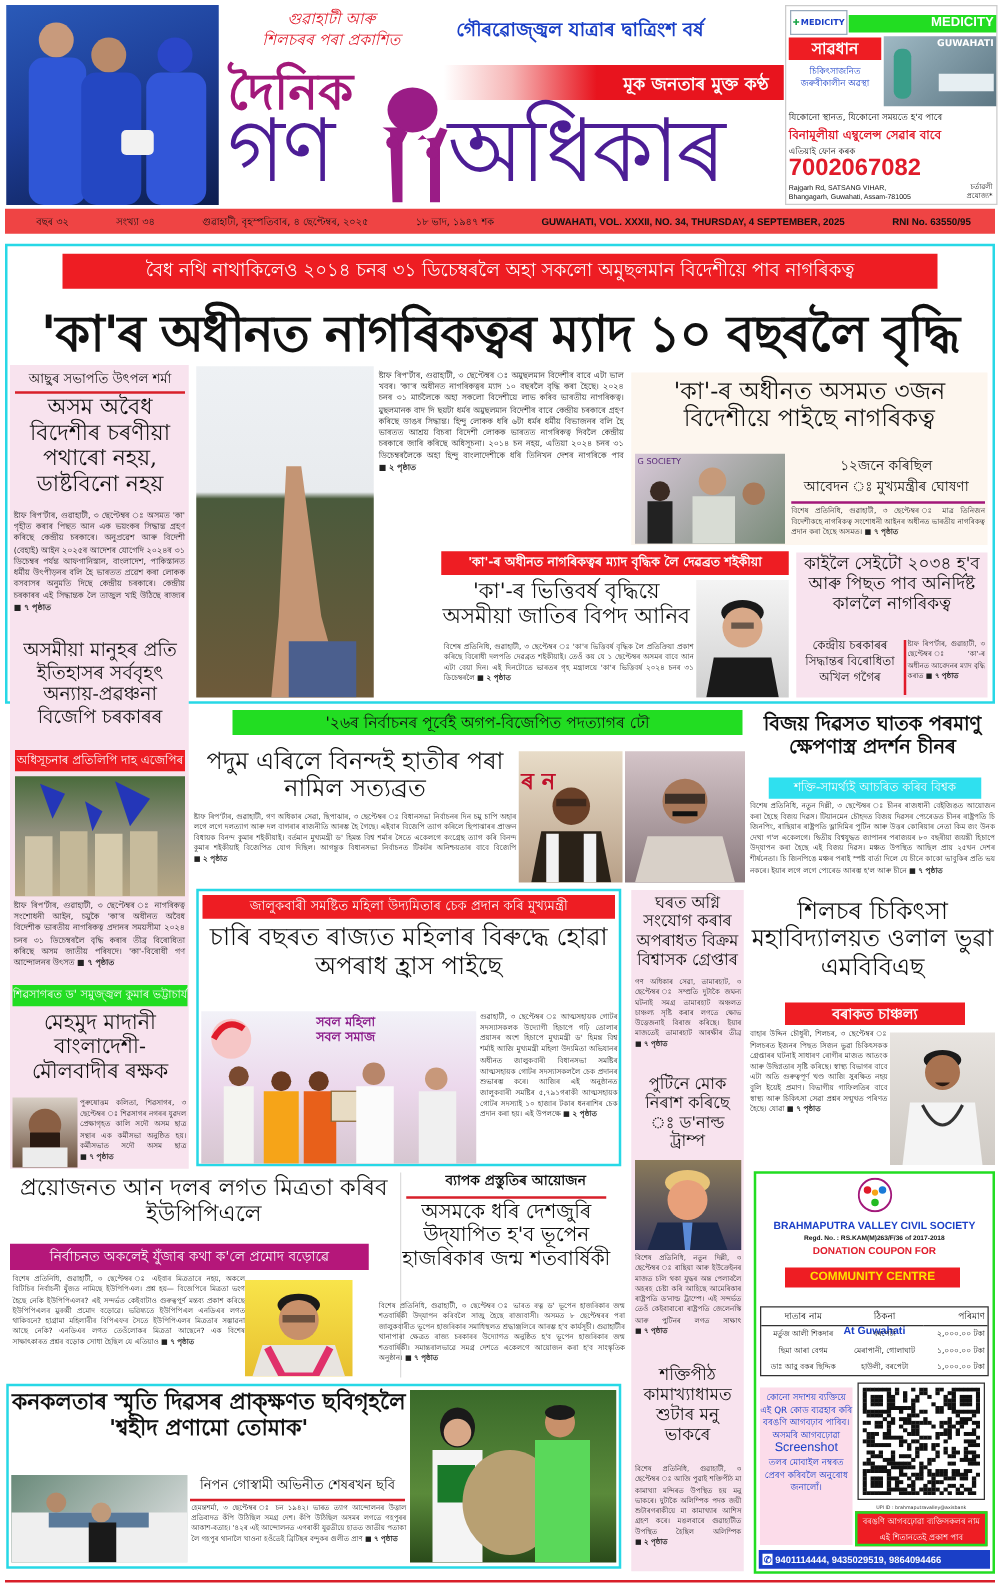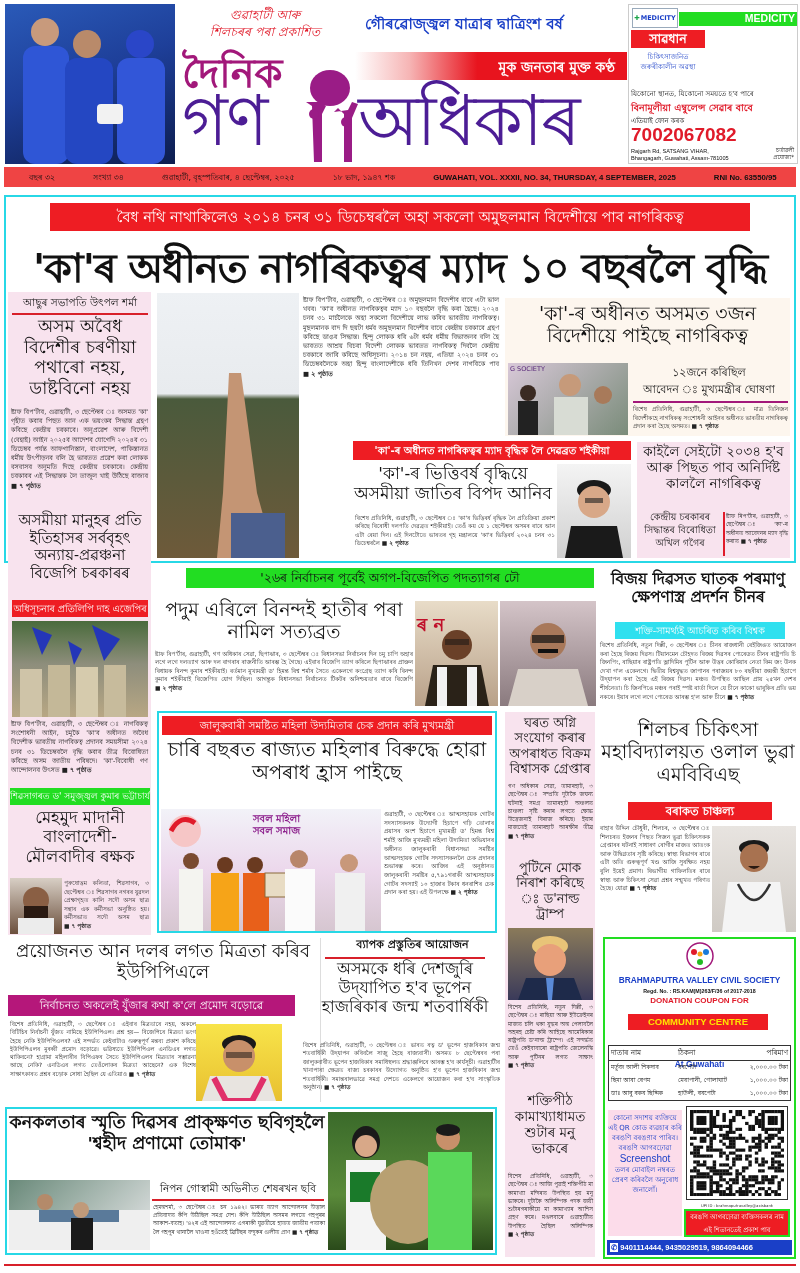--- a/index.html
+++ b/index.html
@@ -13,21 +13,21 @@
 .greenbar{background:#22dd22;color:#111;text-align:center}
 .pinkbg{background:#f8e3ee}
 .cyanframe{border:2px solid #27d8e6}
 .redrule{height:2px;background:#d8202a}
 
 #logo-dainik{font-family:"DejaVu Serif",serif;font-size:40px;color:#a2187a;font-weight:bold}
 #logo-gana,#logo-adhikar{font-family:"DejaVu Serif",serif;font-weight:normal;color:#4c1d95;letter-spacing:-2px}
 .datebar{background:#ef4444;font-size:7.8px;color:#111;display:flex;align-items:center;gap:19px;padding:0 6px;white-space:nowrap}
 .sq{display:inline-block;width:6px;height:6px;background:#ffe200}
 .table-don{font-size:7.2px;width:100%;border-collapse:collapse}
-.table-don td,.table-don th{padding:1px 2px;text-align:left}
+.table-don td,.table-don th{padding:1px 2px;text-align:center}
 </style>
 </head>
 <body>
 
 <div class="abs photo" style="left:5px;top:4px;width:170px;height:160px;background:linear-gradient(160deg,#2a5ab8 0%,#1e3f99 45%,#0d1d4f 100%)">
   <svg width="170" height="160">
     <circle cx="40" cy="28" r="14" fill="#c89a7c"></circle>
       <rect x="18" y="42" width="46" height="118" rx="12" fill="#2f56d6"></rect>
     <circle cx="82" cy="40" r="14" fill="#b98a6a"></circle>
       <rect x="60" y="54" width="48" height="106" rx="12" fill="#2447c2"></rect>
@@ -63,20 +63,25 @@
 </div>
 
 <div class="abs" id="logo-adhikar" style="left:358px;top:78px;font-size:70px;line-height:86px">অধিকাৰ</div>
 
 <div class="abs" style="left:628px;top:4px;width:170px;height:160px;border:1px solid #ccc;background:#fff;overflow:hidden">
   <div class="abs" style="left:3px;top:3px;width:46px;height:20px;border:1px solid #9ab;font-size:6.5px;font-weight:bold;color:#1a3fc7;display:flex;align-items:center;justify-content:center">
     <span style="color:#1ba54a;margin-right:1px">✚</span>
       <span>MEDICITY</span>
   </div>
   <div class="abs" style="left:50px;top:7px;width:120px;height:14px;background:#22dd22;color:#fff;font-size:10.5px;font-weight:bold;text-align:right;padding-right:4px;font-family:'Liberation Sans',sans-serif">MEDICITY</div>
+  <div class="abs photo" style="left:78px;top:24px;width:92px;height:56px;background:linear-gradient(135deg,#9fb9c4,#5c7683)">
+    <div style="position:absolute;right:4px;top:1px;color:#fff;font-size:7.5px;font-weight:bold">GUWAHATI</div>
+    <div style="position:absolute;left:8px;top:10px;width:14px;height:40px;background:#3a9e8a;border-radius:6px"></div>
+    <div style="position:absolute;left:44px;top:30px;width:44px;height:14px;background:#e6eef2"></div>
+  </div>
   <div class="abs redbar" style="left:2px;top:25px;width:74px;height:18px;font-size:12.5px;font-weight:bold;line-height:18px;font-family:'DejaVu Serif',serif">সাৱধান</div>
   <div class="abs" style="left:2px;top:47px;width:74px;text-align:center;color:#1a3fc7;font-size:7px;line-height:10px">
     <div>চিকিৎসাজনিত</div>
     <div>জৰুৰীকালীন অৱস্থা</div>
   </div>
   <div class="abs" style="left:2px;top:83px;width:168px;font-size:7px;white-space:nowrap">যিকোনো স্থানত, যিকোনো সময়তে হ'ব পাৰে</div>
   <div class="abs" style="left:2px;top:96px;width:168px;font-size:9.5px;color:#e01b2a;font-weight:bold;white-space:nowrap;font-family:'DejaVu Serif',serif">বিনামূলীয়া এম্বুলেন্স সেৱাৰ বাবে</div>
   <div class="abs" style="left:2px;top:110px;font-size:6.8px">এতিয়াই ফোন কৰক</div>
   <div class="abs" style="left:2px;top:119px;font-size:19px;color:#e01b2a;font-weight:bold;font-family:'Liberation Sans',sans-serif">7002067082</div>
   <div class="abs" style="left:2px;top:143px;font-size:5.6px;line-height:7px;font-family:'Liberation Sans',sans-serif">
@@ -401,21 +406,21 @@
     </tr>
     <tr style="font-size:6px">
       <td>ডাঃ আবু বকৰ ছিদ্দিক</td>
       <td>হাউলী, বৰপেটা</td>
       <td style="text-align:right">১,০০০.০০ টকা</td>
     </tr>
   </tbody>
     </table>
 </div>
 <div class="abs" style="left:608px;top:1110px;width:74px;height:126px;background:#fcdcea;text-align:center;color:#1a3fc7;font-size:7px;line-height:10px;padding-top:3px">
-  <div>কোনো সদাশয় ব্যক্তিয়ে এই QR কোড ব্যৱহাৰ কৰি বৰঙণি বৰঙণ়াব পাৰিব। বৰঙণি আগবঢ়োৱা</div>
+  <div>কোনো সদাশয় ব্যক্তিয়ে এই QR কোড ব্যৱহাৰ কৰি বৰঙণি আগবঢ়াব পাৰিব। অসমৰি আগবঢ়োৱা</div>
   <div style="font-size:10px;font-family:'Liberation Sans',sans-serif;line-height:12px">Screenshot</div>
   <div>তলৰ মোবাইল নম্বৰত প্ৰেৰণ কৰিবলৈ অনুৰোধ জনালোঁ।</div>
 </div>
 <div class="abs" style="left:686px;top:1106px;width:102px;height:94px;border:1.5px solid #333;background:#fff;padding:3px">
   <svg width="94" height="86" viewBox="0 0 94 86" id="qr-svg">
       <rect x="0" y="0" width="3.4413793103448276" height="3.1655172413793107" fill="#111"></rect>
       <rect x="3.2413793103448274" y="0" width="3.4413793103448276" height="3.1655172413793107" fill="#111"></rect>
       <rect x="6.482758620689655" y="0" width="3.4413793103448276" height="3.1655172413793107" fill="#111"></rect>
       <rect x="9.724137931034482" y="0" width="3.4413793103448276" height="3.1655172413793107" fill="#111"></rect>
       <rect x="12.96551724137931" y="0" width="3.4413793103448276" height="3.1655172413793107" fill="#111"></rect>

